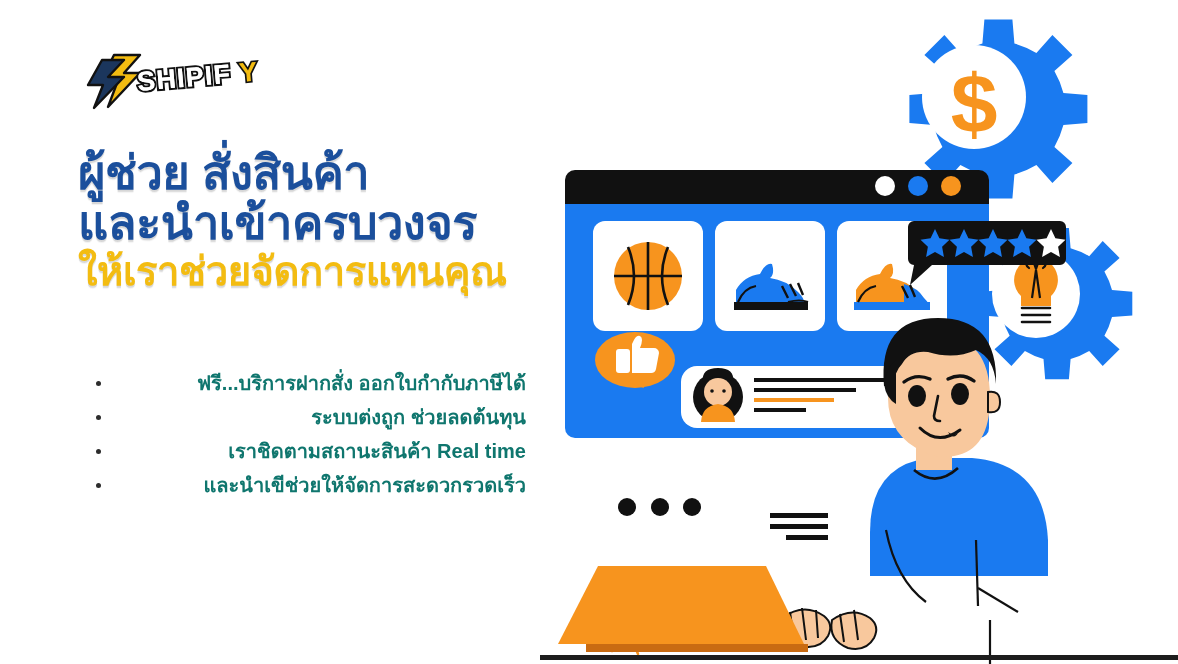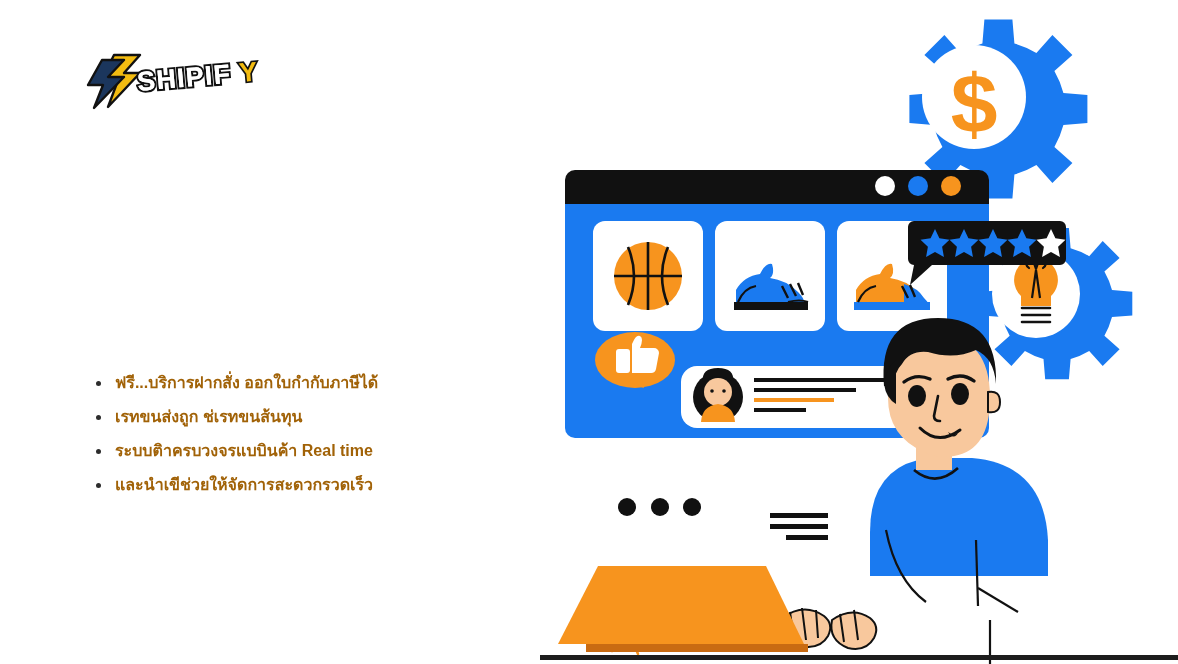--- a/index.html
+++ b/index.html
@@ -32,25 +32,26 @@
       0 3px 1px rgba(0,0,0,0.06);
   }
   .hl-1, .hl-2 { color: #1b4f9c; }
   .hl-3 { color: #f3bc11; font-size: 40px; line-height: 46px; }
 
   .bullets { position: absolute; left: 96px; top: 372px; width: 430px; }
   .bullet {
     display: flex;
     align-items: flex-start;
     margin-bottom: 12px;
-    color: #a16207;
-    font-size: 16px;
+    color: #0f766e;
+    font-size: 20px;
     font-weight: 700;
     line-height: 22px;
     white-space: nowrap;
+    justify-content: space-between;
   }
   .bullet .dot {
     flex: 0 0 auto;
     width: 5px; height: 5px;
     border-radius: 50%;
     background: #2c2c2c;
     margin: 9px 14px 0 0;
   }
 
   
@@ -69,33 +70,38 @@
         <path d="M30 3 L56 3 L40 21 L56 21 L24 55 L33 31 L16 31 Z" fill="#f3bc11" stroke="#111" stroke-width="2.4" stroke-linejoin="round"></path>
         <path d="M18 8 L40 8 L24 25 L40 25 L10 56 L19 33 L4 33 Z" fill="#1b365d" stroke="#111" stroke-width="2.4" stroke-linejoin="round"></path>
       </svg>
       <svg class="logo-word" viewBox="0 0 140 42">
         <text x="2" y="31" font-family="'Liberation Sans', sans-serif" font-size="27" font-weight="700" letter-spacing="1.2" fill="#ffffff" stroke="#111111" stroke-width="4.2" paint-order="stroke" transform="rotate(-5 2 31)">SHIPIF</text>
         <text x="2" y="31" font-family="'Liberation Sans', sans-serif" font-size="27" font-weight="700" letter-spacing="1.2" fill="#ffffff" transform="rotate(-5 2 31)">SHIPIF</text>
         <text x="104" y="22" font-family="'Liberation Sans', sans-serif" font-size="27" font-weight="700" fill="#f3bc11" stroke="#111111" stroke-width="3.4" paint-order="stroke" transform="rotate(-5 104 22)">Y</text>
       </svg>
     </div>
 
+    <div class="headline">
+      <div class="hl-line hl-1">ผู้ช่วย สั่งสินค้า</div>
+      <div class="hl-line hl-2">และนำเข้าครบวงจร</div>
+      <div class="hl-line hl-3">ให้เราช่วยจัดการแทนคุณ</div>
+    </div>
 
     <div class="bullets">
       <div class="bullet">
         <span class="dot"></span>
         <span>ฟรี...บริการฝากสั่ง ออกใบกำกับภาษีได้</span>
       </div>
       <div class="bullet">
         <span class="dot"></span>
-        <span>เรทขนส่งถูก ช่เรทขนส้นทุน</span>
-      </div>
-      <div class="bullet">
-        <span class="dot"></span>
-        <span>ระบบติาครบวงจรแบบินค้า Real time</span>
+        <span>ระบบต่งถูก ช่วยลดต้นทุน</span>
+      </div>
+      <div class="bullet">
+        <span class="dot"></span>
+        <span>เราชิดตามสถานะสินค้า Real time</span>
       </div>
       <div class="bullet">
         <span class="dot"></span>
         <span>และนำเขีช่วยให้จัดการสะดวกรวดเร็ว</span>
       </div>
     </div>
   </div>
 
   <div class="art">
     <svg viewBox="0 0 638 664">

